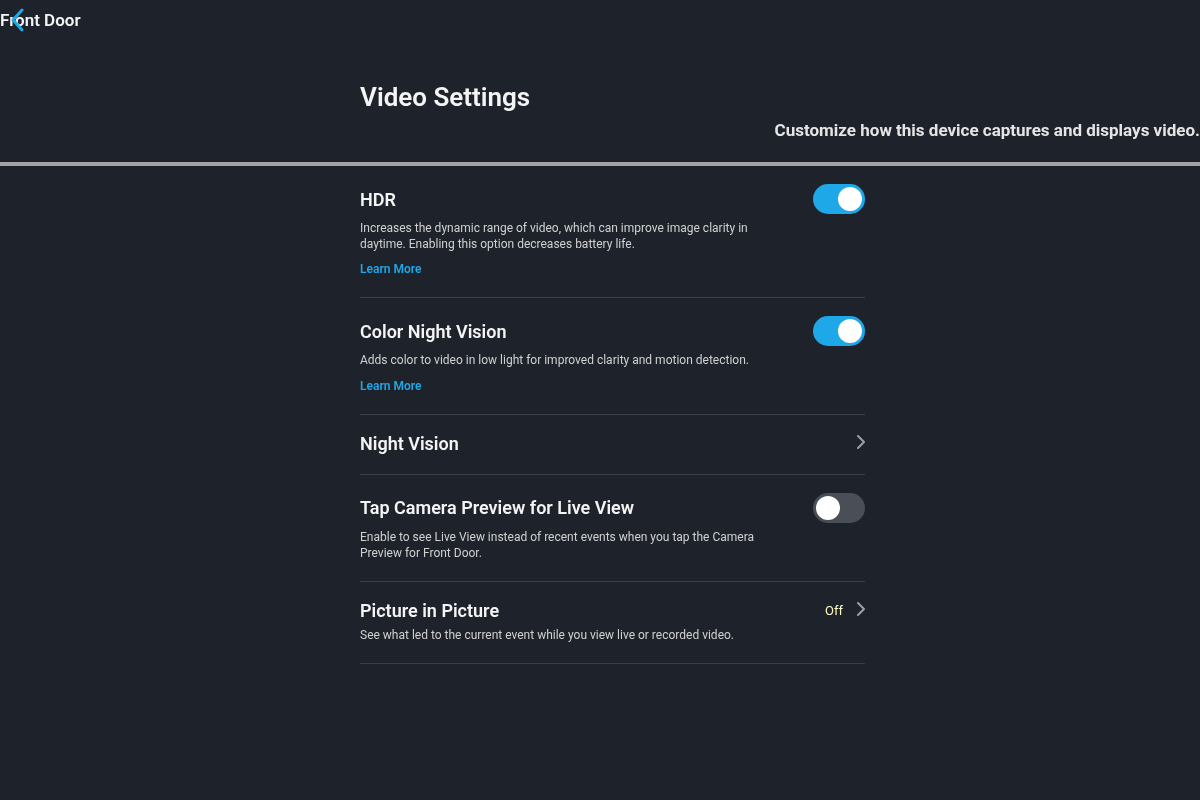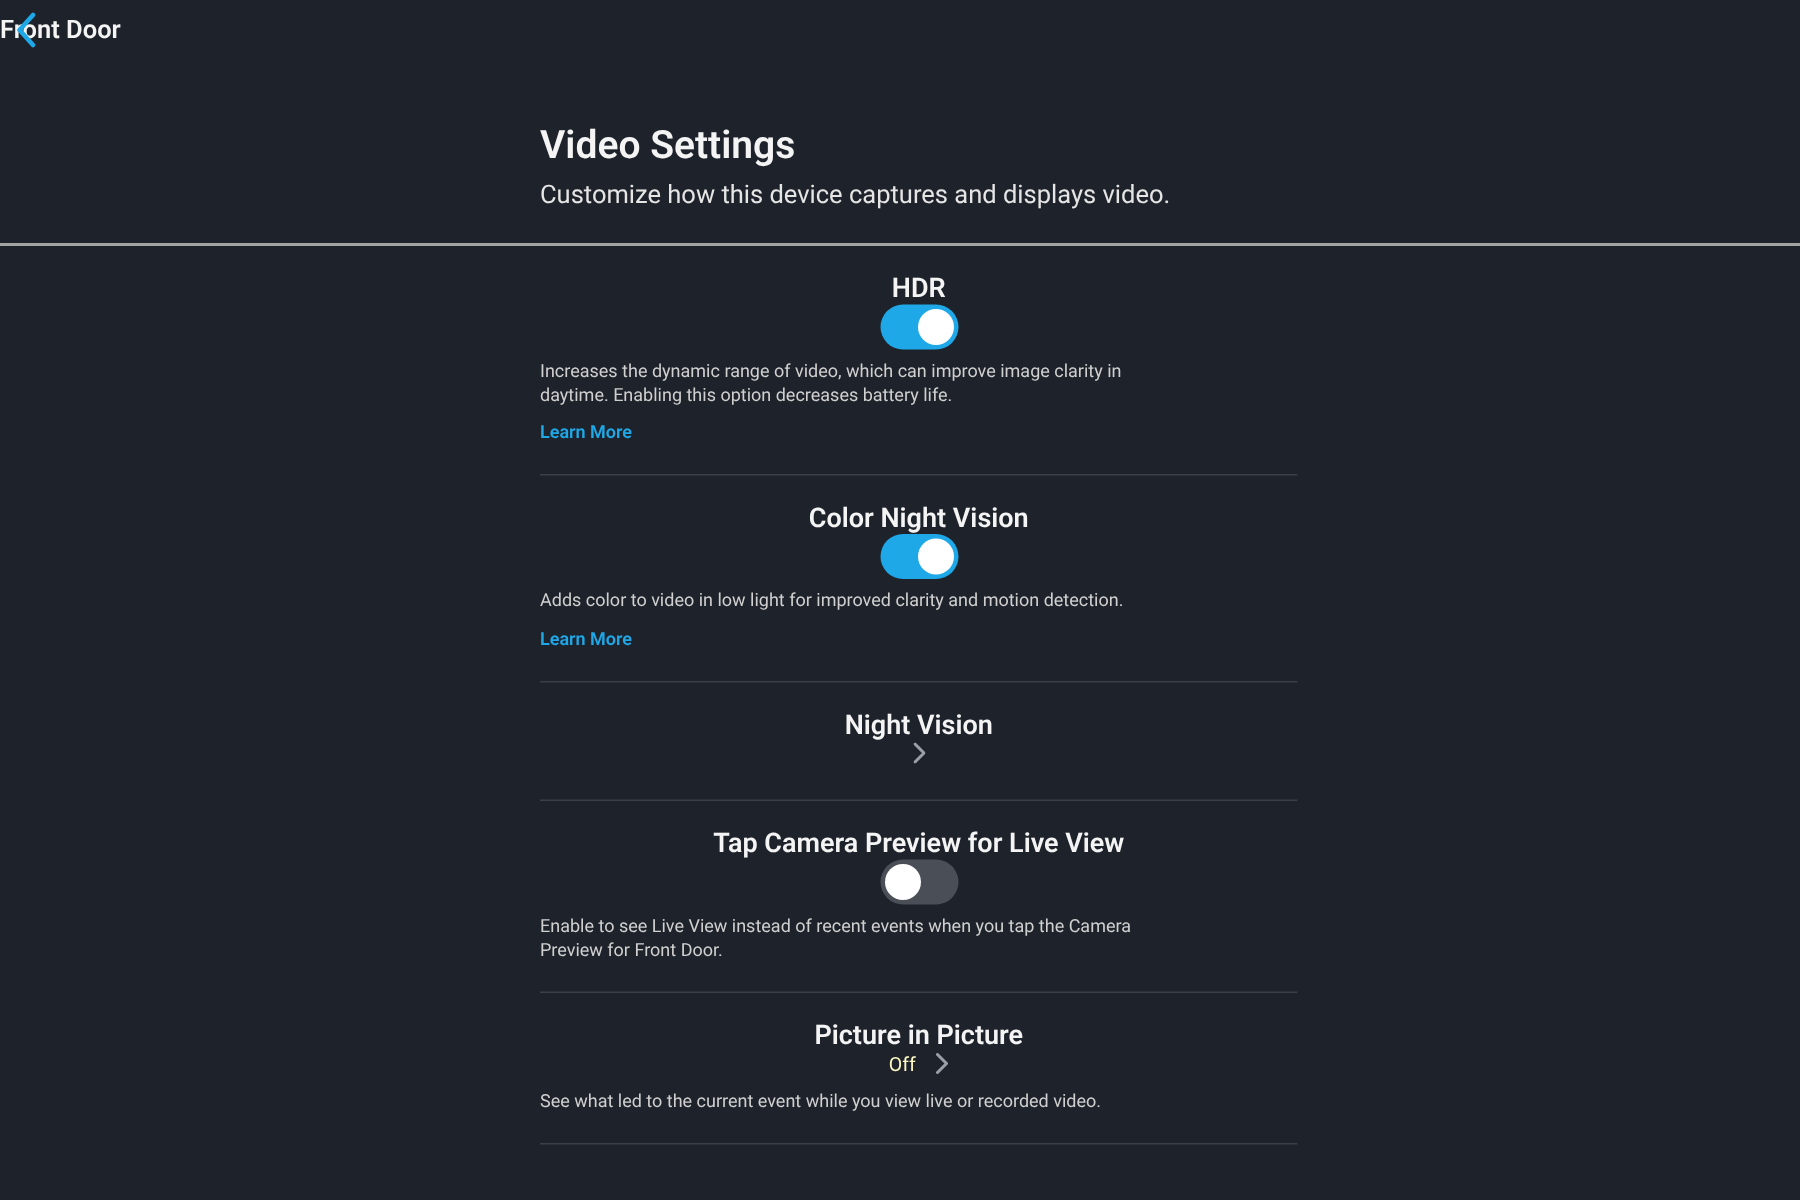--- a/index.html
+++ b/index.html
@@ -37,50 +37,50 @@
     .header-title {
       font-size: 17px;
       font-weight: 600;
       color: #f4f4f4;
     }
     .content {
       padding: 0;
     }
     .intro {
       padding: 42px 0 22px 360px;
-      border-bottom: 2px solid #a3a3a3;
+      border-bottom: 4px solid #a3a3a3;
     }
     .page-title {
       font-size: 26px;
       font-weight: 600;
       color: #f4f4f4;
       margin-bottom: 8px;
     }
     .page-subtitle {
       font-size: 17px;
       color: #e5e5e5;
-      font-weight: 400;
+      font-weight: 700;
+      text-align: right;
     }
     .settings {
       padding-left: 360px;
       padding-right: 335px;
     }
     .setting-row {
       padding: 18px 0 20px 0;
       border-bottom: 1px solid #3a3f47;
       position: relative;
     }
     .setting-row:last-child {
       border-bottom: none;
     }
     .setting-header {
       display: flex;
       justify-content: space-between;
       align-items: center;
-      flex-direction: column;
     }
     .setting-title {
       font-size: 18px;
       font-weight: 600;
       color: #f4f4f4;
     }
     .setting-desc {
       font-size: 12px;
       color: #d0d0d0;
       line-height: 1.35;

